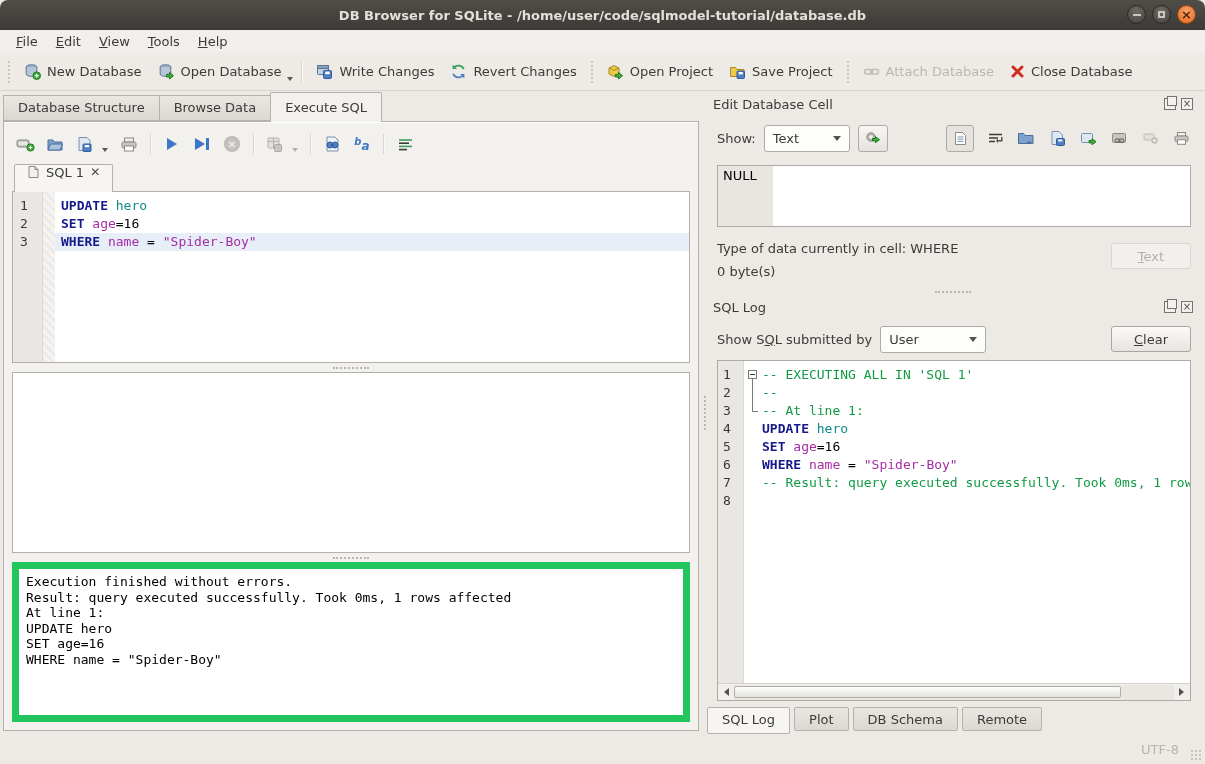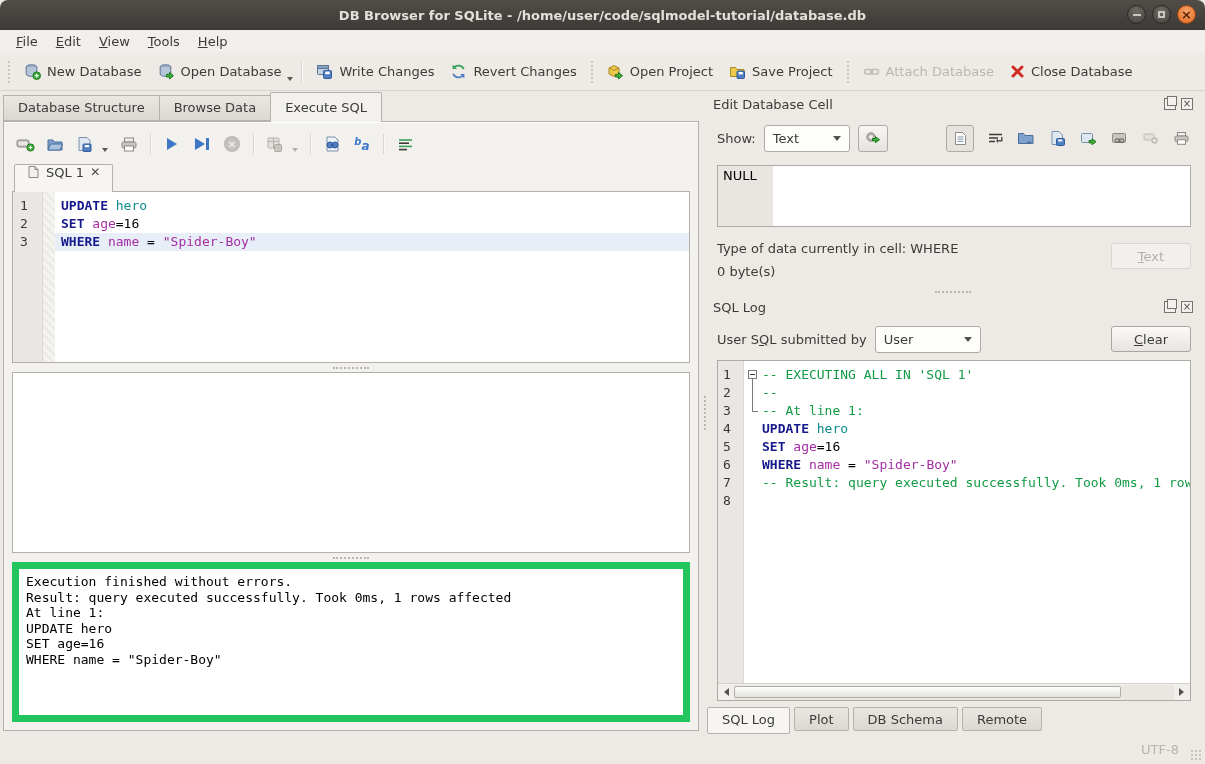--- a/index.html
+++ b/index.html
@@ -570,21 +570,21 @@
 
       <div class="phead">
         <span class="ptitle">SQL Log</span>
         <div class="pbtns">
           <div class="dock-ic float"></div>
           <div class="dock-ic closep">×</div>
         </div>
       </div>
 
       <div class="log-controls">
-        <span><span>User S</span><span class="u">Q</span><span>L submitted by</span></span>
+        <span><span>Show S</span><span class="u">Q</span><span>L submitted by</span></span>
         <div class="combo" style="width:106px;">
           <span>User</span>
           <span class="ccaret"></span>
         </div>
         <div class="btn" style="margin-left:auto;">
           <span class="bl">Clear</span>
         </div>
       </div>
 
       <div class="logbox">

